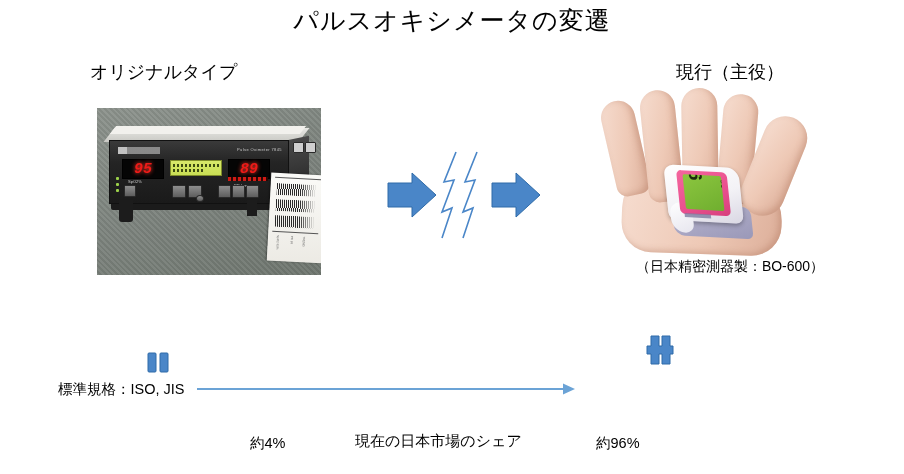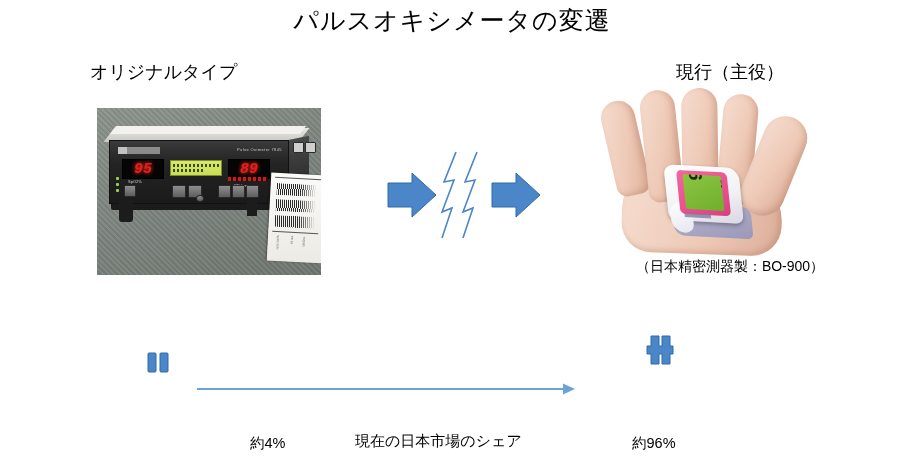--- a/index.html
+++ b/index.html
@@ -244,21 +244,21 @@
     position:absolute;left:58px;top:380px;font-size:14.5px;white-space:nowrap;
   }
   .std-arrow{position:absolute;left:197px;top:382px;}
   .std-right{
     position:absolute;left:580px;top:380px;font-size:14.5px;white-space:nowrap;
   }
 
   
   .share-left{position:absolute;left:250px;top:434px;font-size:14.5px;}
   .share-mid{position:absolute;left:355px;top:432px;font-size:15px;}
-  .share-right{position:absolute;left:632px;top:434px;font-size:14.5px;}
+  .share-right{position:absolute;left:596px;top:434px;font-size:14.5px;}
 </style>
 </head>
 <body>
 
 <div class="slide">
 
   <div class="title">パルスオキシメータの変遷</div>
 
   <div class="head-left">オリジナルタイプ</div>
   <div class="head-right">現行（主役）</div>
@@ -357,39 +357,40 @@
       <div class="oxi-grip"></div>
       <div class="oxi-bezel"></div>
       <div class="oxi-screen">
         <span class="val">98</span>
         <span class="sub">62</span>
       </div>
       <div class="oxi-logo"></div>
     </div>
   </div>
 
-  <div class="cap-right">（日本精密測器製：BO-900）</div>
+  <div class="cap-right">（日本精密測器製：BO-600）</div>
 
   <div class="purpose-left">
   </div>
 
 
   <div class="eq-left">
     <svg width="26" height="22" viewBox="0 0 26 22" xmlns="http://www.w3.org/2000/svg">
       <rect x="3" y="1" width="8" height="19" rx="1" fill="#4a86c8" stroke="#2f6ba8" stroke-width="1"></rect>
       <rect x="15" y="1" width="8" height="19" rx="1" fill="#4a86c8" stroke="#2f6ba8" stroke-width="1"></rect>
     </svg>
   </div>
 
   <div class="eq-right">
     <svg width="30" height="34" viewBox="0 0 30 34" xmlns="http://www.w3.org/2000/svg">
       <path d="M6,3 L14,3 L14,13 L17,13 L17,3 L25,3 L25,13 L28,13 L28,21 L25,21 L25,31 L17,31 L17,21 L14,21 L14,31 L6,31 L6,21 L2,21 L2,13 L6,13 Z" fill="#4a86c8" stroke="#2f6ba8" stroke-width="1" stroke-linejoin="round"></path>
     </svg>
   </div>
 
+  <div class="std-left">標準規格：ISO, JIS</div>
 
   <div class="std-arrow">
     <svg width="378" height="14" viewBox="0 0 378 14" xmlns="http://www.w3.org/2000/svg">
       <line x1="0" y1="7" x2="366" y2="7" stroke="#6ba3d6" stroke-width="2"></line>
       <polygon points="366,1.5 378,7 366,12.5" fill="#6ba3d6"></polygon>
     </svg>
   </div>
 
 
   <div class="share-left">約4%</div>

